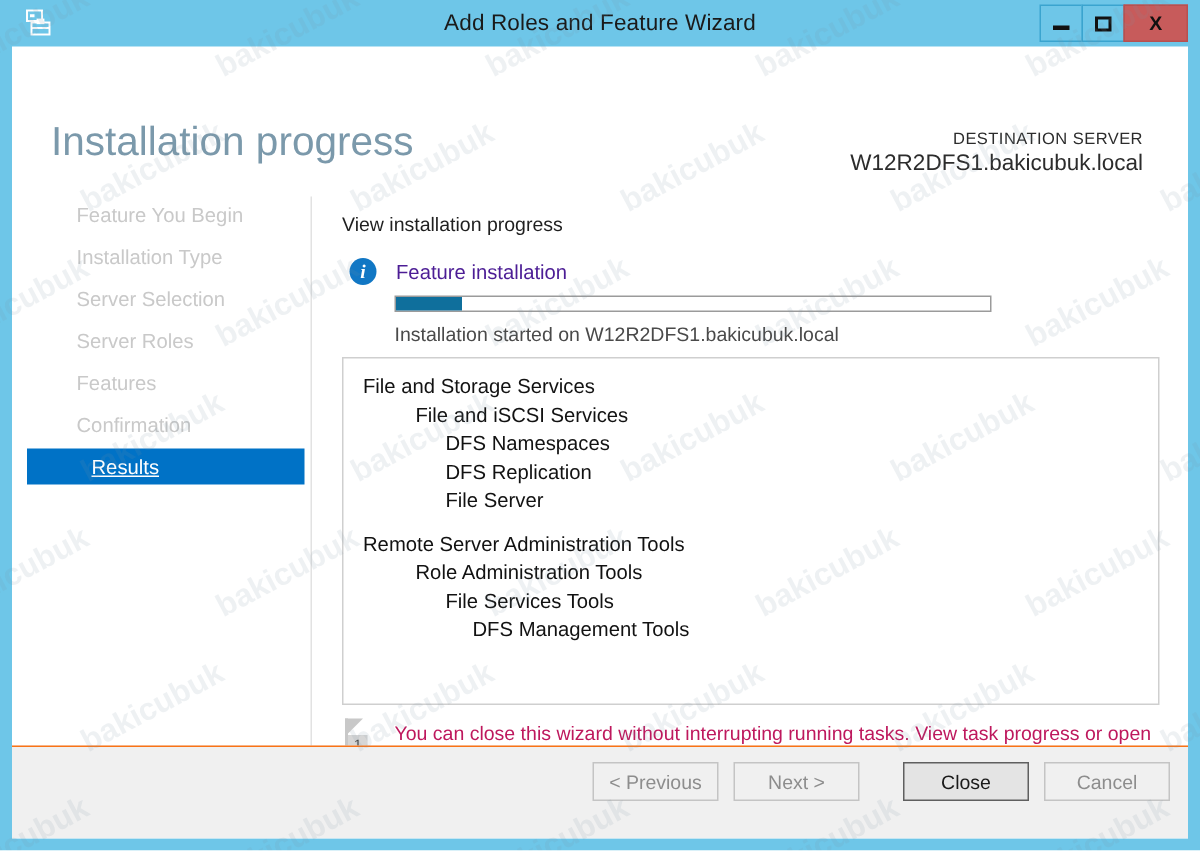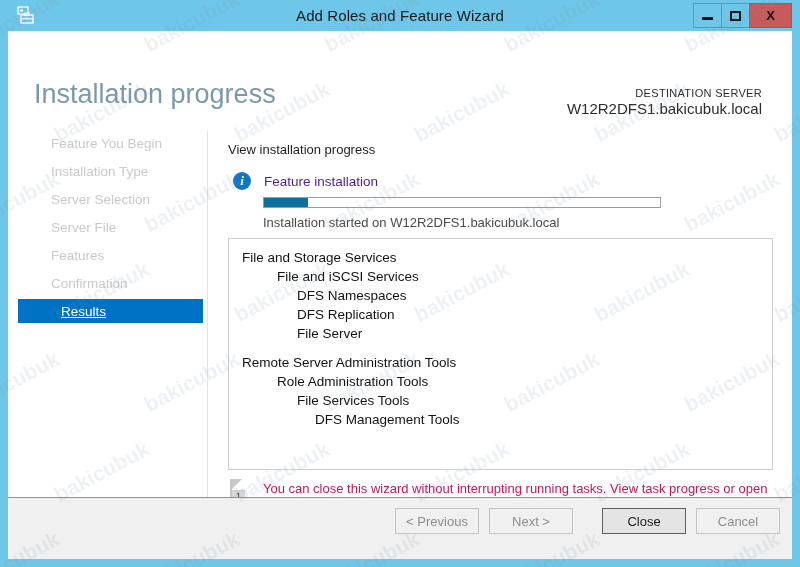--- a/index.html
+++ b/index.html
@@ -344,21 +344,21 @@
         <div id="dest-server">W12R2DFS1.bakicubuk.local</div>
       </div>
     </div>
 
     <div id="body-split">
 
       <div id="sidebar">
           <div class="nav-item">Feature You Begin</div>
           <div class="nav-item">Installation Type</div>
           <div class="nav-item">Server Selection</div>
-          <div class="nav-item">Server File</div>
+          <div class="nav-item">Server Roles</div>
           <div class="nav-item">Features</div>
           <div class="nav-item">Confirmation</div>
           <div class="nav-item active">Results</div>
         </div>
 
       <div id="main">
         <div id="section-caption">View installation progress</div>
 
         <div id="feature-row">
           <div id="info-icon">i</div>

